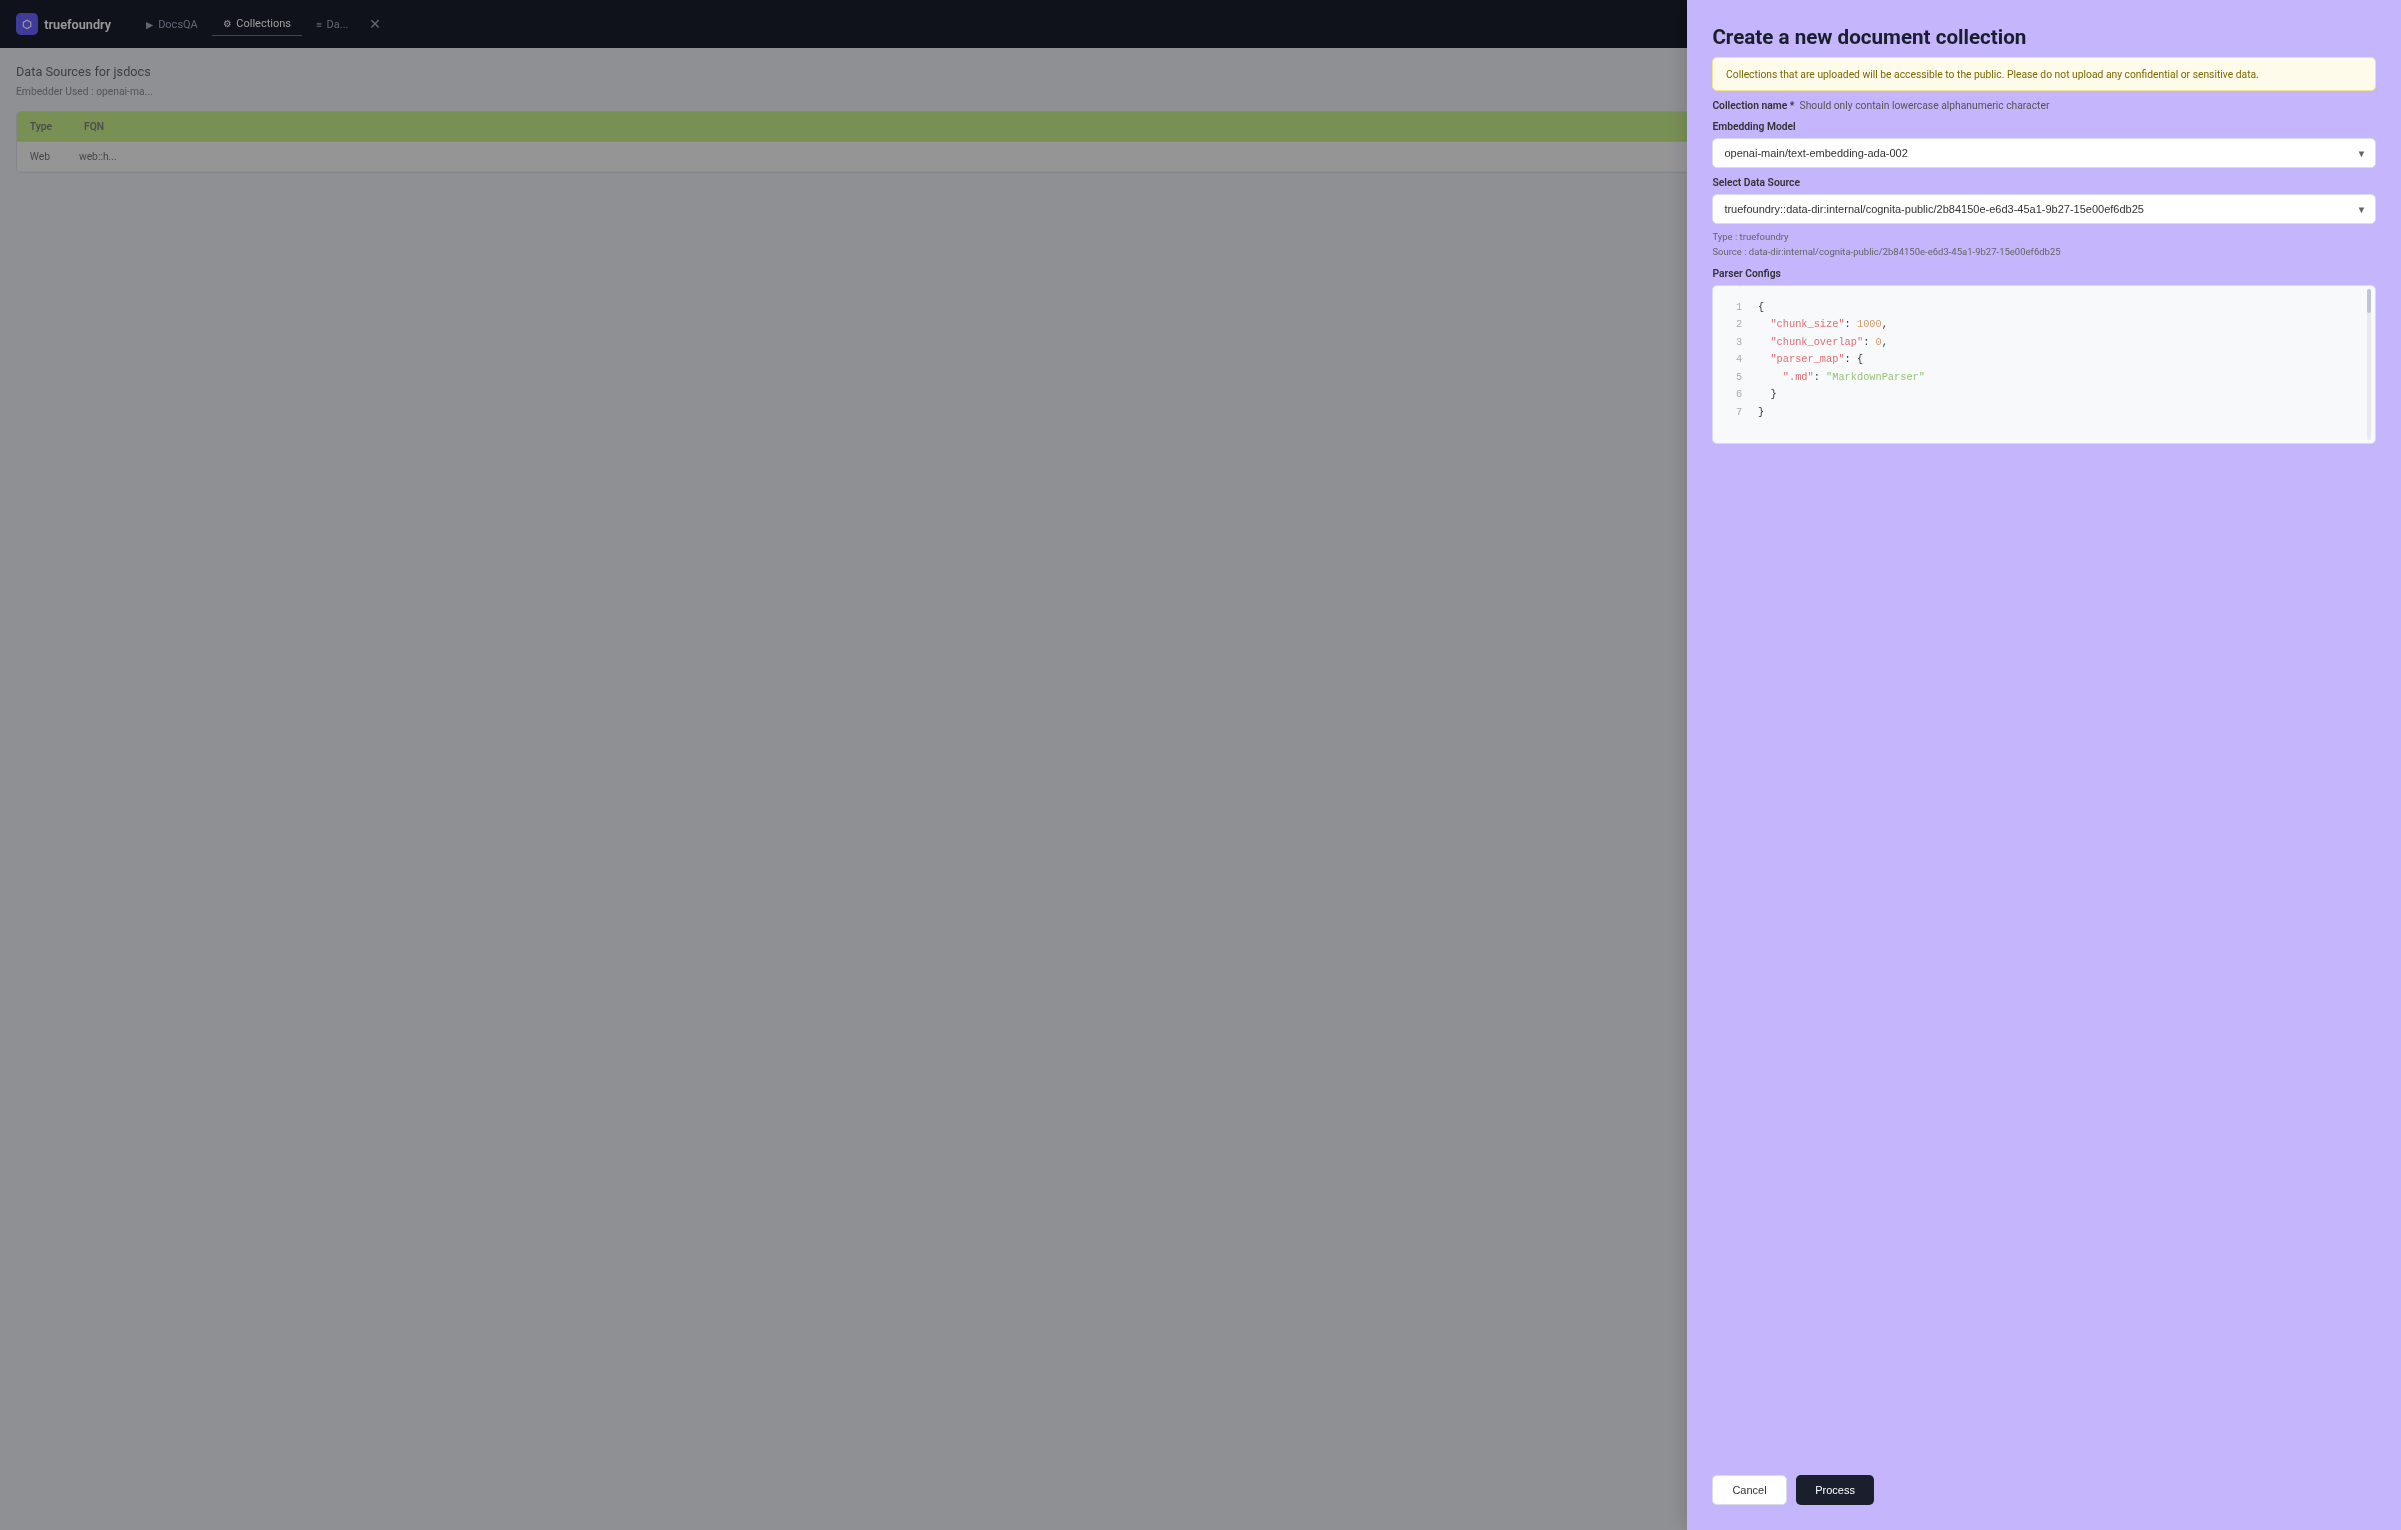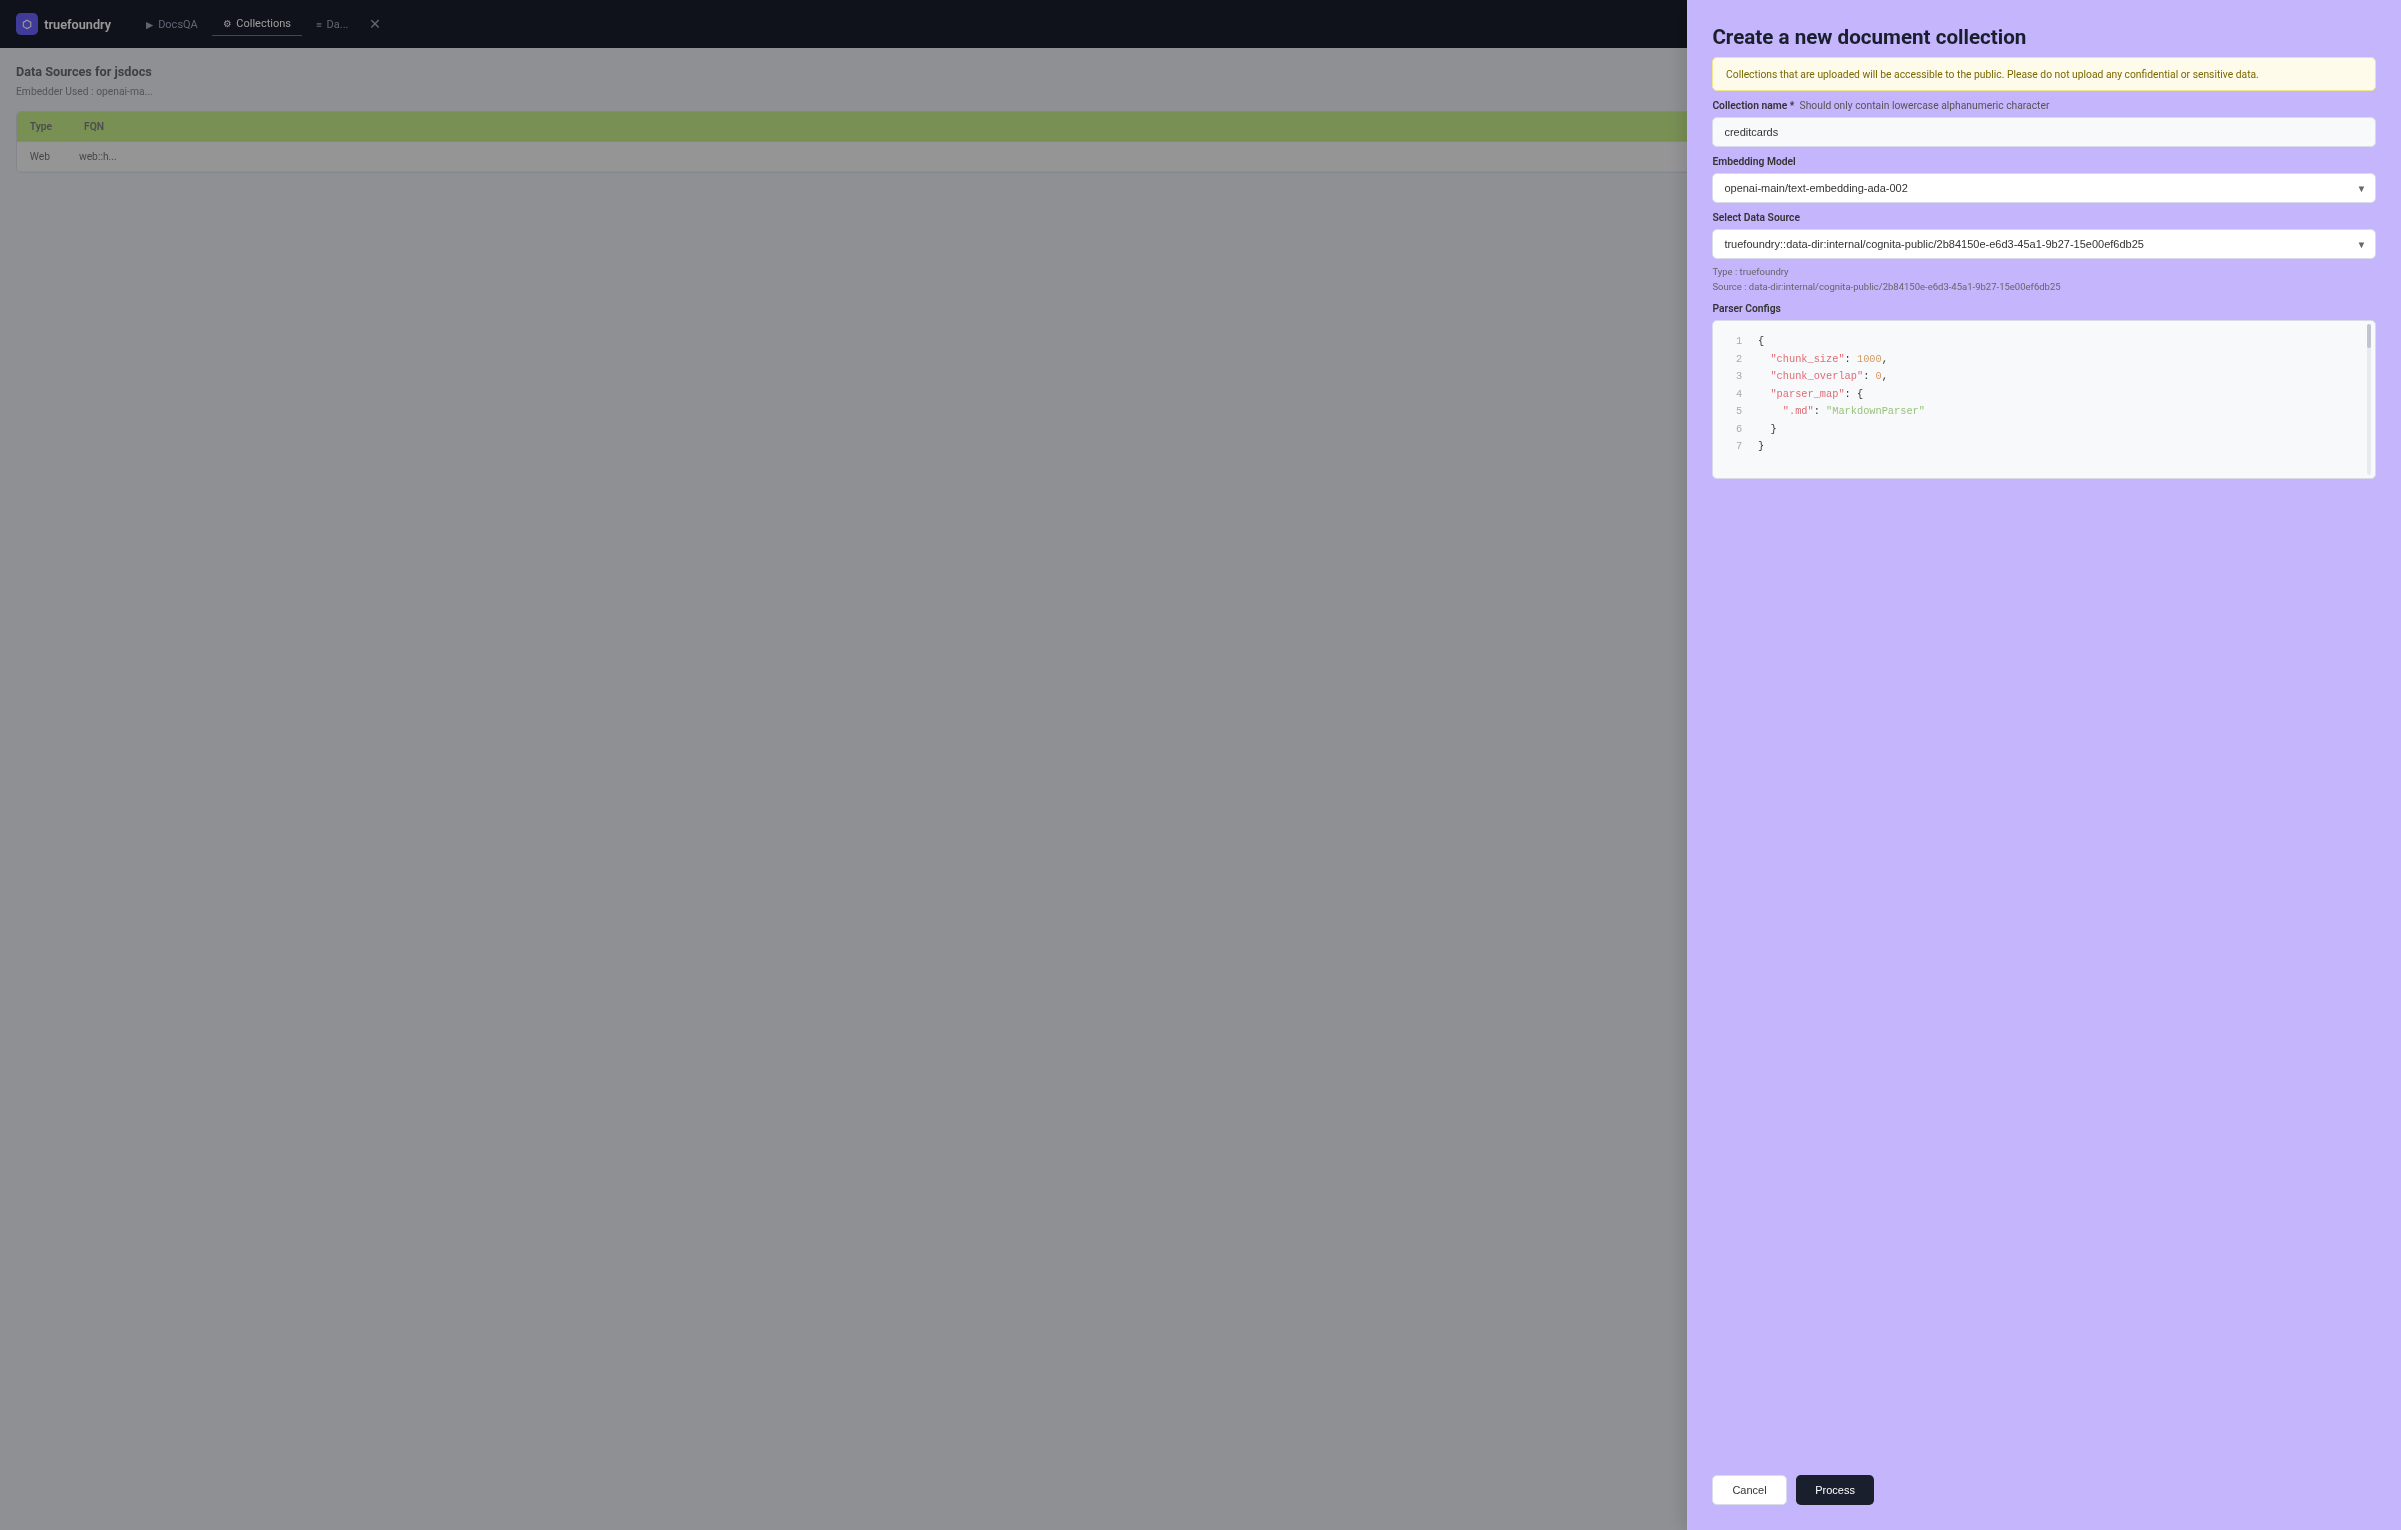--- a/index.html
+++ b/index.html
@@ -131,21 +131,21 @@
 
     
     .data-sources-panel {
       flex: 1;
       padding: 16px;
       background: #f0f2f7;
       opacity: 0.7;
     }
     .panel-title {
       font-size: 12.7px;
-      font-weight: 700;
+      font-weight: 400;
       color: #333;
       margin-bottom: 6.3px;
     }
     .embedder-info {
       font-size: 10.3px;
       color: #666;
       margin-bottom: 12.7px;
     }
     .data-table {
       background: white;
@@ -413,21 +413,20 @@
 
     <div class="warning-banner">
       <span>Collections that are uploaded will be accessible to the public. Please do not upload any confidential or sensitive data.</span>
     </div>
 
     <div class="form-group">
       <label class="form-label">
         <strong>Collection name *</strong>
         &nbsp;<span>Should only contain lowercase alphanumeric character</span>
       </label>
-      <input class="form-input" value="creditcards" type="text" placeholder="Enter collection name" style="">
     </div>
 
     <div class="form-group">
       <label class="form-label">
         <strong>Embedding Model</strong>
       </label>
       <div class="form-select-wrapper">
         <select class="form-select"><option value="openai-main/text-embedding-ada-002">openai-main/text-embedding-ada-002</option></select>
         <span class="select-arrow">▼</span>
       </div>

